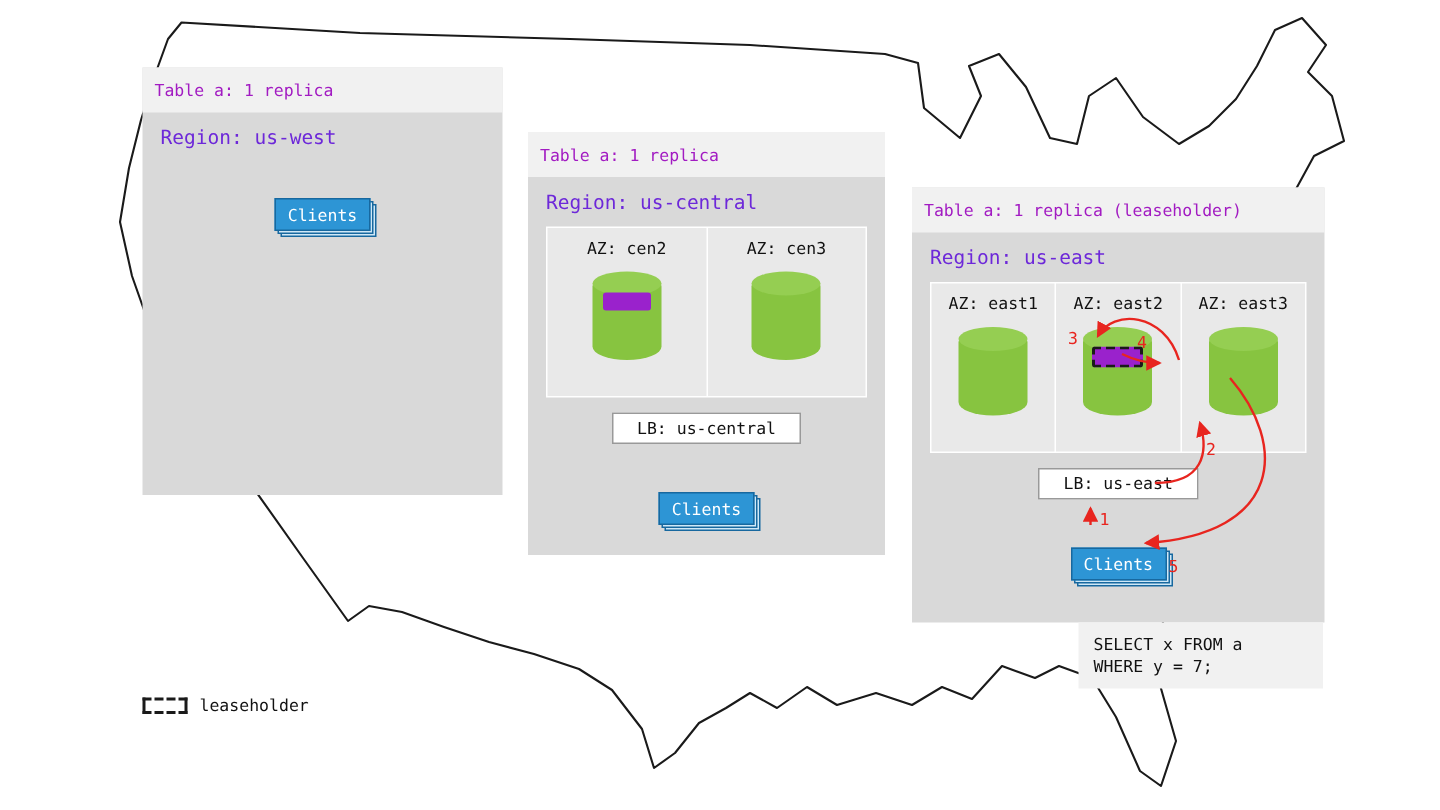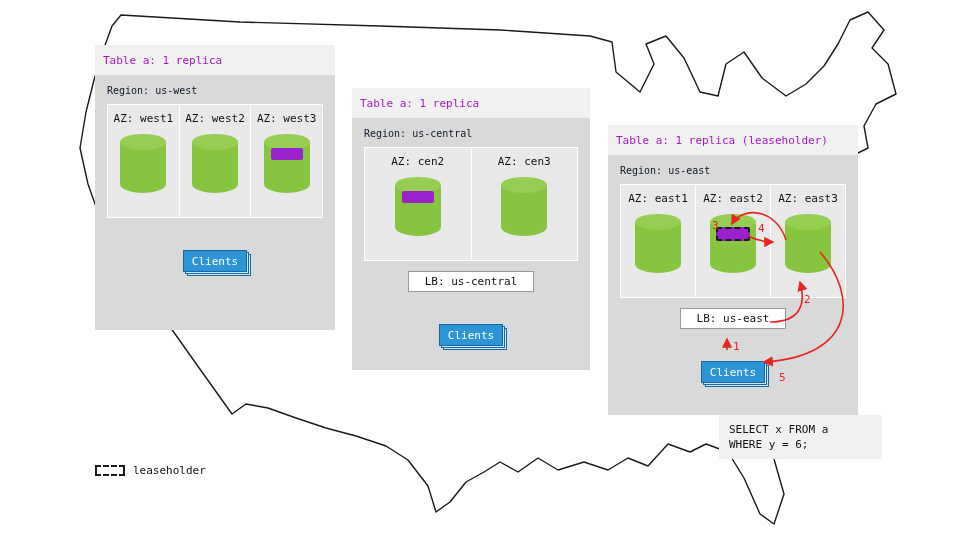--- a/index.html
+++ b/index.html
@@ -11,21 +11,21 @@
   }
   .map-svg { position:absolute; left:0; top:0; width:960px; height:540px; z-index:0; }
   .map-outline { fill:#ffffff; stroke:#1a1a1a; stroke-width:1.4; stroke-linejoin:round; }
 
   .panel { position:absolute; background:var(--panel_gray,#d9d9d9); z-index:1; }
   .panel-header {
     height:30px; background:var(--header_gray,#f1f1f1);
     display:flex; align-items:center; padding:0 8px;
     font-size:11px; color:var(--accent_purple,#a21bc2); white-space:nowrap;
   }
-  .region-title { margin:10px 12px 8px; font-size:10px; color:#0f172a; }
+  .region-title { margin:10px 12px 8px; font-size:13px; color:#6d28d9; }
 
   .az-row { display:flex; margin:0 12px; background:#fff; padding:1px; gap:1px; }
   .az-cell { flex:1; background:#e9e9e9; text-align:center; padding:7px 0 24px; }
   .az-label { font-size:11px; color:#111; white-space:nowrap; }
 
   .cylinder {
     width:46px; height:58px; margin:10px auto 0; position:relative;
     background:var(--node_green,#87c440); border-radius:23px / 9px;
   }
   .cylinder::before {
@@ -92,36 +92,20 @@
     L 202,372 L 168,324 L 140,288 L 118,252
     L 100,218 L 88,184 L 80,148 L 86,112
     L 94,80 L 104,48 L 112,26 Z"></path>
 </svg>
 
 <section class="panel" style="left:95px; top:45px; width:240px; height:285px">
   <div class="panel-header">
     <span>Table a: 1 replica</span>
   </div>
   <div class="region-title">Region: us-west</div>
-  <div class="az-row">
-    <div class="az-cell">
-      <div class="az-label">AZ: west1</div>
-      <div class="cylinder"></div>
-    </div>
-    <div class="az-cell">
-      <div class="az-label">AZ: west2</div>
-      <div class="cylinder"></div>
-    </div>
-    <div class="az-cell">
-      <div class="az-label">AZ: west3</div>
-      <div class="cylinder">
-        <div class="replica"></div>
-      </div>
-    </div>
-  </div>
   <div class="clients">Clients</div>
 </section>
 
 <section class="panel" style="left:352px; top:88px; width:238px; height:282px">
   <div class="panel-header">
     <span>Table a: 1 replica</span>
   </div>
   <div class="region-title">Region: us-central</div>
   <div class="az-row">
     <div class="az-cell">
@@ -132,21 +116,21 @@
     </div>
     <div class="az-cell">
       <div class="az-label">AZ: cen3</div>
       <div class="cylinder"></div>
     </div>
   </div>
   <div class="lb-box">LB: us-central</div>
   <div class="clients">Clients</div>
 </section>
 
-<section class="panel" style="left:608px; top:125px; width:250px; height:290px">
+<section class="panel" style="left:608px; top:125px; width:275px; height:290px">
   <div class="panel-header">
     <span>Table a: 1 replica (leaseholder)</span>
   </div>
   <div class="region-title">Region: us-east</div>
   <div class="az-row">
     <div class="az-cell">
       <div class="az-label">AZ: east1</div>
       <div class="cylinder"></div>
     </div>
     <div class="az-cell">
@@ -159,21 +143,21 @@
       <div class="az-label">AZ: east3</div>
       <div class="cylinder"></div>
     </div>
   </div>
   <div class="lb-box">LB: us-east</div>
   <div class="clients">Clients</div>
 </section>
 
 <div class="sql-box">
   <span>SELECT x FROM a</span>
-  <span>WHERE y = 6;</span>
+  <span>WHERE y = 7;</span>
 </div>
 
 <div class="legend">
   <span class="legend-swatch"></span>
   <span>leaseholder</span>
 </div>
 
 <svg class="arrow-svg" viewBox="0 0 960 540" aria-hidden="true">
   <defs>
     <marker id="ah" viewBox="0 0 10 10" refX="8.5" refY="5" markerWidth="6.5" markerHeight="6.5" orient="auto-start-reverse">

